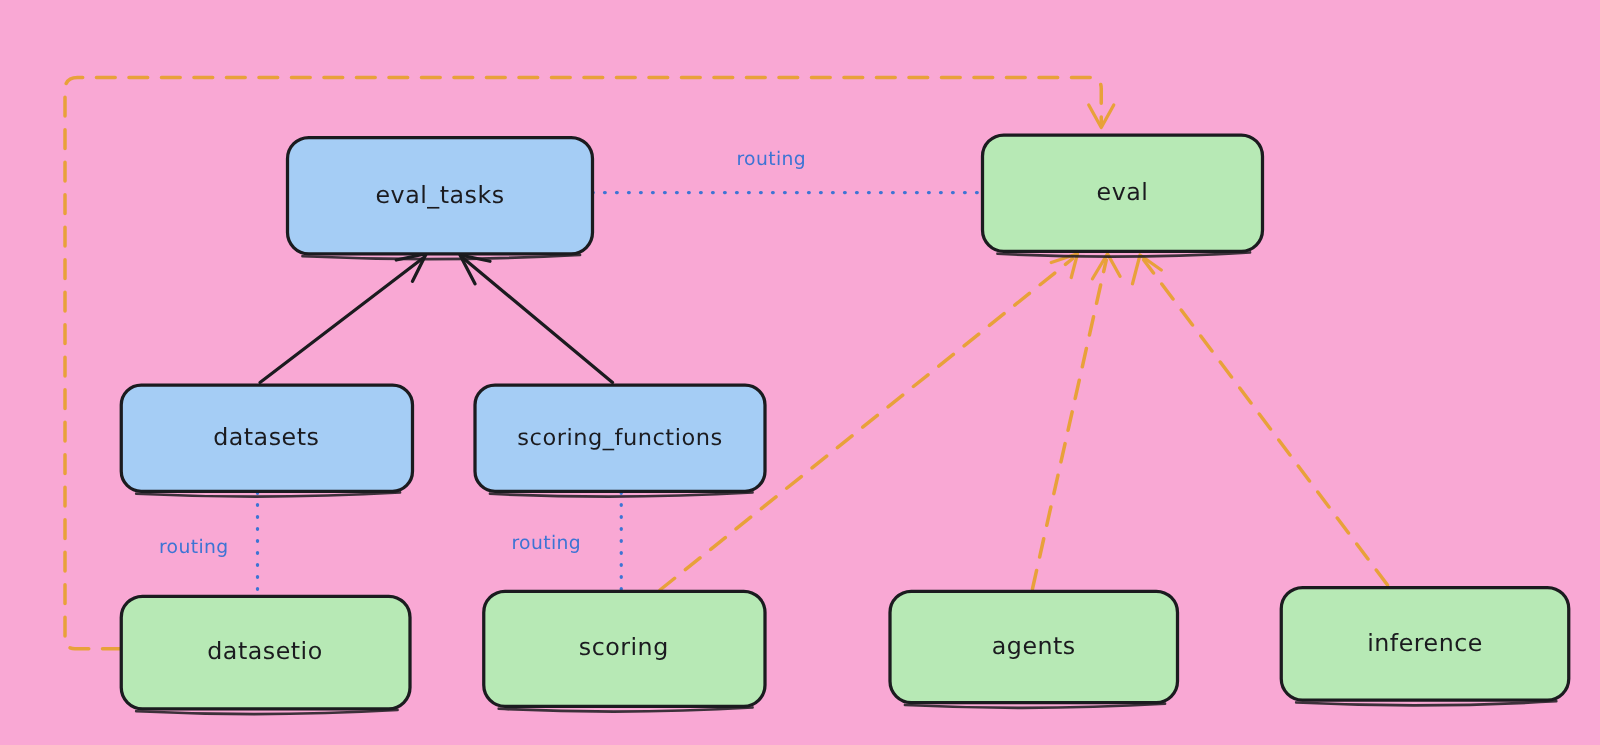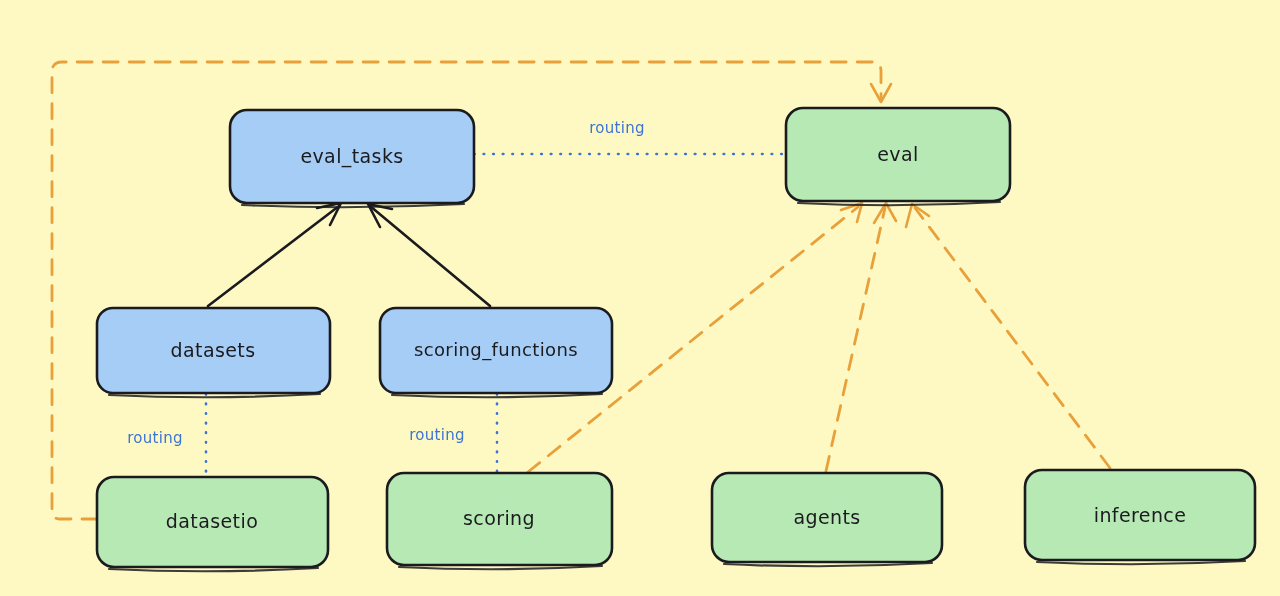--- a/index.html
+++ b/index.html
@@ -10,21 +10,21 @@
   body {
     width: 1280px;
     height: 596px;
     font-family: "DejaVu Sans", sans-serif;
     overflow: hidden;
   }
   #canvas {
     position: relative;
     width: 1280px;
     height: 596px;
-    background: #fef9c3;
+    background: #f9a8d4;
   }
   #diagram-svg {
     position: absolute;
     left: 0;
     top: 0;
     width: 1280px;
     height: 596px;
   }
   .node-label {
     font-family: "DejaVu Sans", sans-serif;

